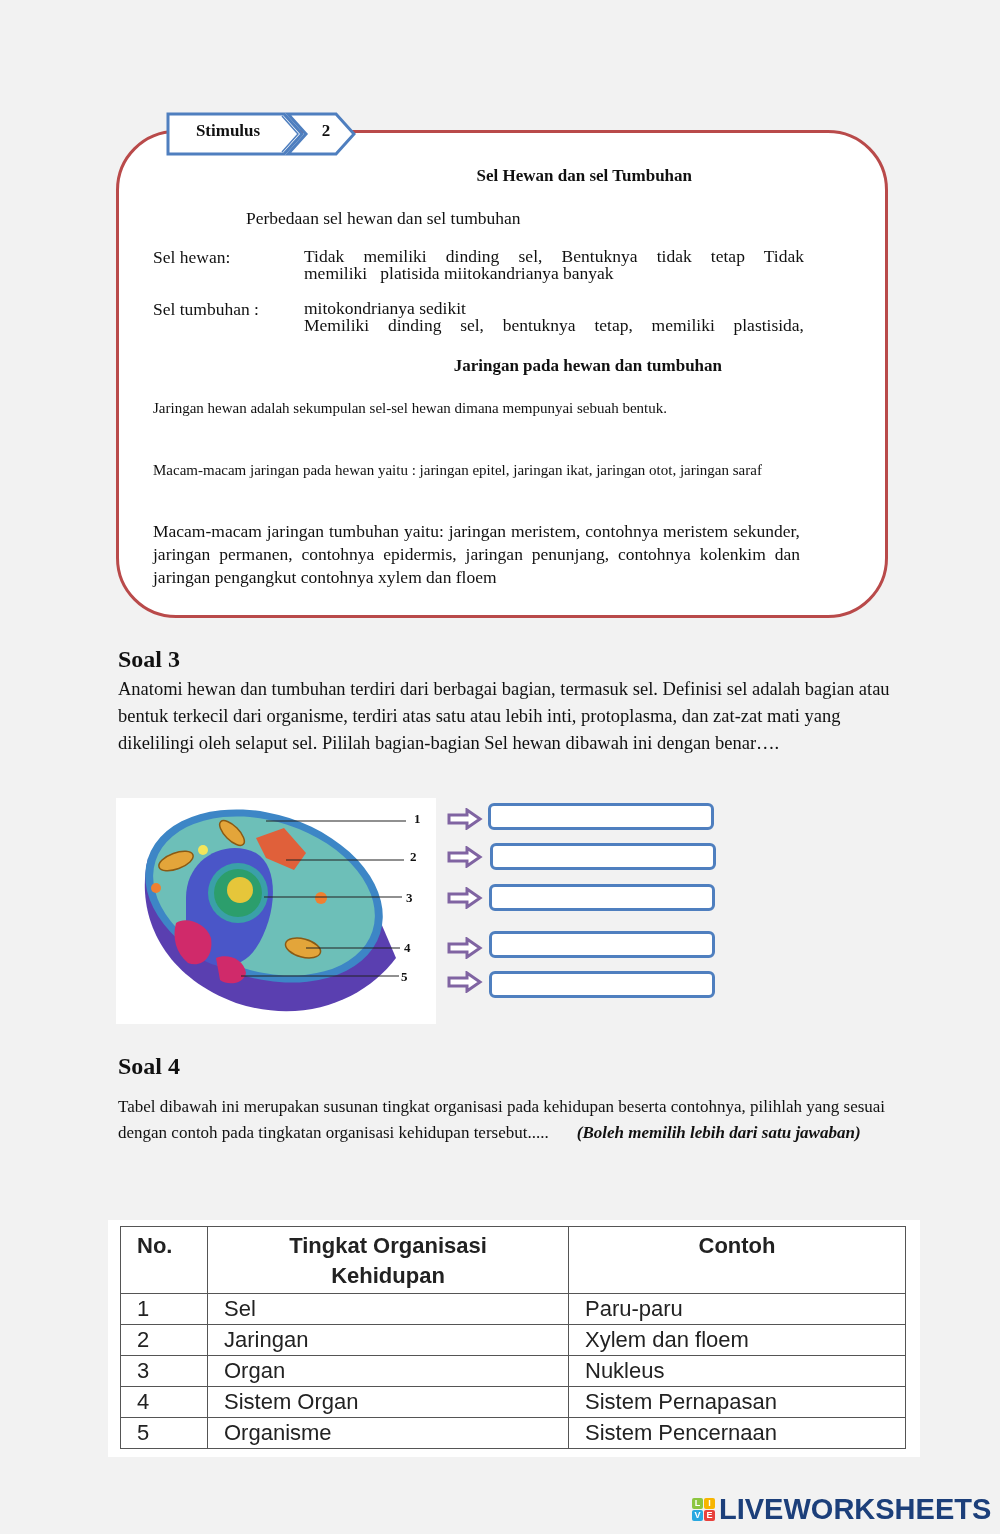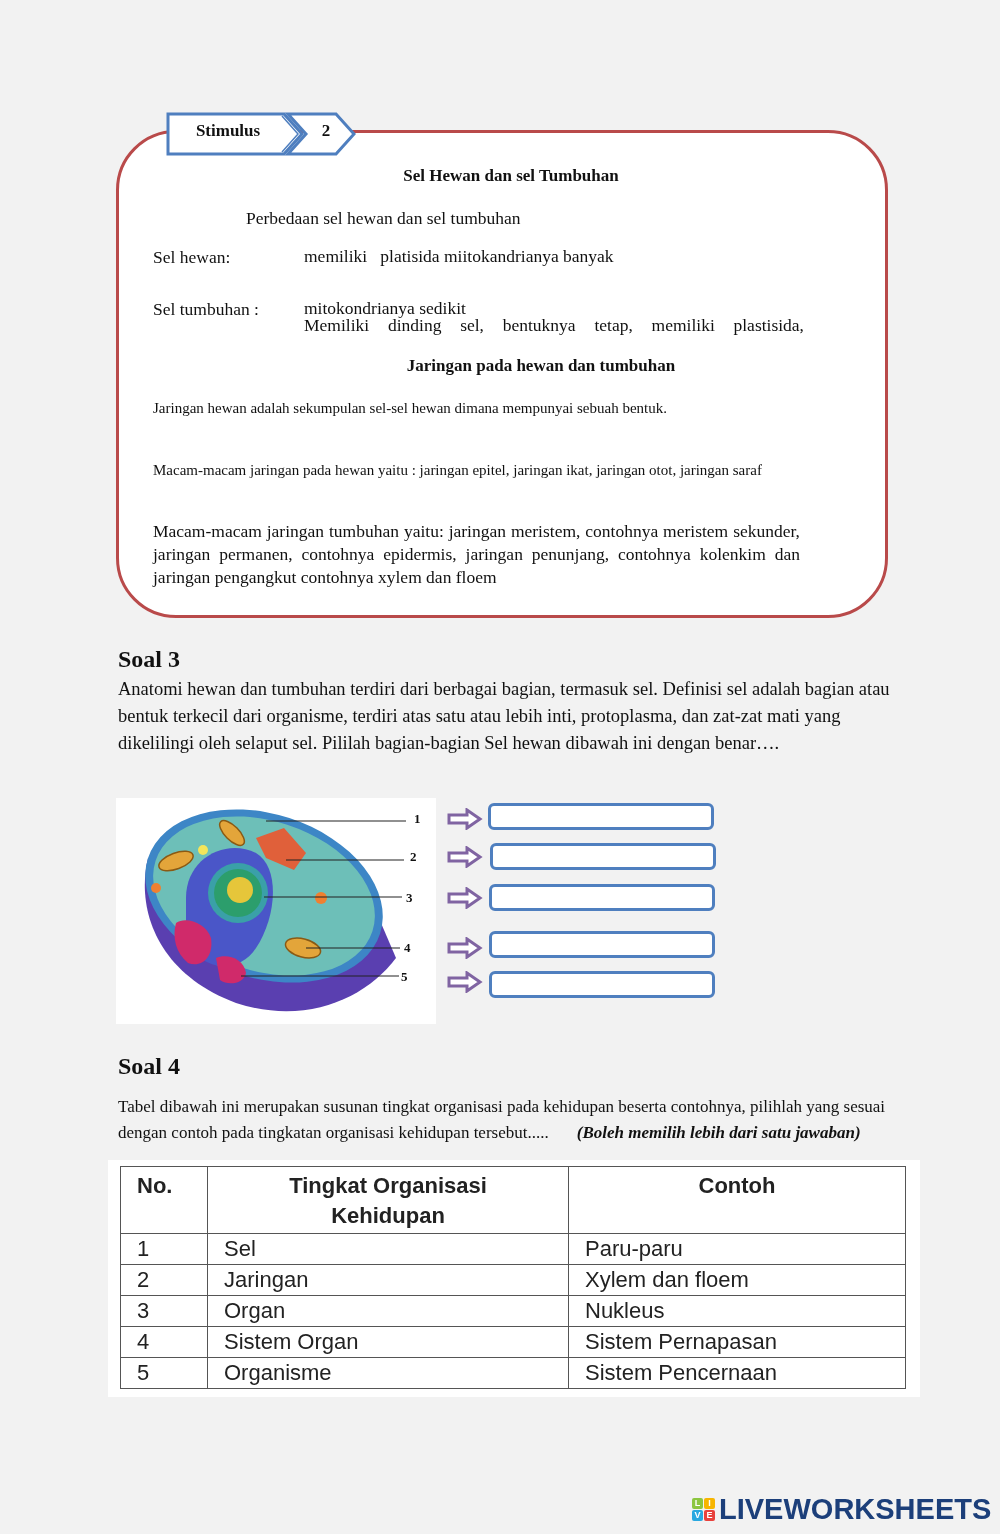--- a/index.html
+++ b/index.html
@@ -15,21 +15,21 @@
     border: 3px solid #b94a4a; border-radius: 60px; background: #ffffff;
     box-sizing: border-box;
   }
   .tag { position: absolute; height: 38px; }
   .tag svg { display: block; }
   .tag-label {
     position: absolute; top: 0; height: 38px; line-height: 38px;
     font-weight: bold; font-size: 17px; text-align: center;
   }
 
-  .t-center-bold { font-weight: bold; font-size: 17px; text-align: center; }
+  .t-center-bold { font-weight: bold; font-size: 17px; text-align: right; }
   .t-body { font-size: 15px; line-height: 22px; text-align: justify; }
   .t-body2 { font-size: 17.5px; line-height: 23px; text-align: justify; }
 
   .row-label { font-size: 17.5px; }
   .row-text { font-size: 17.5px; line-height: 17px; text-align: justify; }
 
   
   .soal-title { font-weight: bold; font-size: 24px; }
   .q-text { font-size: 18.5px; line-height: 27px; }
   .q-text2 { font-size: 17px; line-height: 26px; }
@@ -41,21 +41,21 @@
     position: absolute; left: 488px; width: 226px; height: 27px;
     border: 3px solid #4f7fbf; border-radius: 6px; background: #fff; box-sizing: border-box;
   }
   .answer-box input {
     width: 100%; height: 100%; border: none; background: transparent; outline: none;
     font-family: "Liberation Sans", sans-serif; font-size: 14px; padding: 0 6px; box-sizing: border-box;
   }
   .arrow { position: absolute; left: 447px; width: 36px; height: 22px; }
 
   
-  .tbl-wrap { left: 108px; top: 1160px; width: 812px; height: 237px; background: #ffffff; }
+  .tbl-wrap { left: 108px; top: 1220px; width: 812px; height: 237px; background: #ffffff; }
   table.org {
     position: absolute; left: 12px; top: 6px; border-collapse: collapse;
     font-family: "Liberation Sans", "DejaVu Sans", sans-serif; font-size: 22px; color: #222;
   }
   table.org th, table.org td { border: 1.5px solid #555; padding: 0 0 0 16px; text-align: left; }
   table.org th { font-weight: bold; height: 62px; vertical-align: top; padding-top: 4px; line-height: 30px; }
   table.org th.center { text-align: center; padding-left: 0; }
   table.org td { height: 30px; line-height: 30px; }
 
   
@@ -83,20 +83,21 @@
   </svg>
   <div class="tag-label" style="left:2px; width:120px; top:0;">Stimulus</div>
   <div class="tag-label" style="left:140px; width:40px; top:0;">2</div>
 </div>
 
 <div class="abs t-center-bold" style="left:330px; top:166px; width:362px;">Sel Hewan dan sel Tumbuhan</div>
 <div class="abs" style="left:246px; top:208px; font-size:17.5px;">Perbedaan sel hewan dan sel tumbuhan</div>
 
 <div class="abs row-label" style="left:153px; top:247px;">Sel hewan:</div>
 <div class="abs row-text" style="left:304px; top:248px; width:500px;">
+  <div style="text-align:justify; text-align-last:justify;">Tidak memiliki dinding sel, Bentuknya tidak tetap Tidak</div>
   <div style="white-space:pre;">memiliki   platisida miitokandrianya banyak</div>
 </div>
 
 <div class="abs row-label" style="left:153px; top:299px;text-align:right;">Sel tumbuhan :</div>
 <div class="abs row-text" style="left:304px; top:300px; width:500px;">
   <div>mitokondrianya sedikit</div>
   <div style="text-align:justify; text-align-last:justify;">Memiliki dinding sel, bentuknya tetap, memiliki plastisida,</div>
 </div>
 
 <div class="abs t-center-bold" style="left:360px; top:356px; width:362px;">Jaringan pada hewan dan tumbuhan</div>

